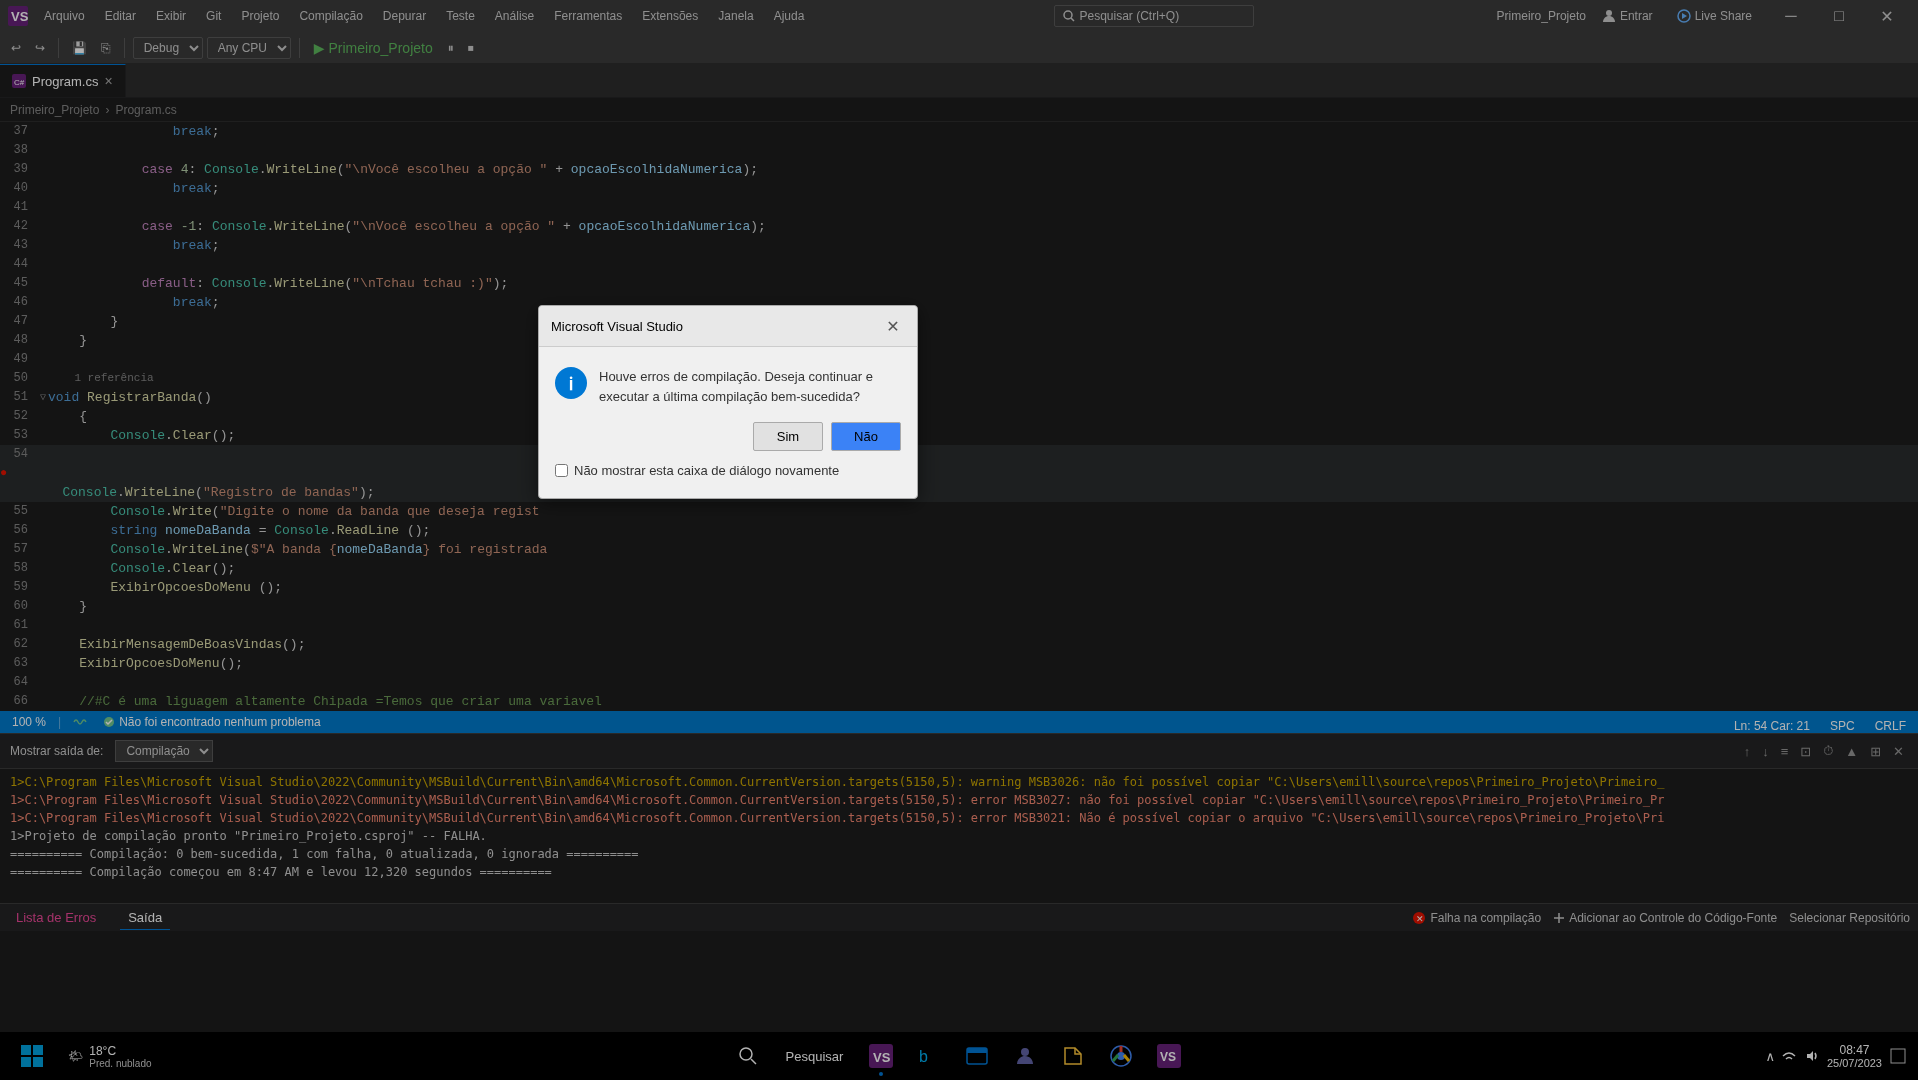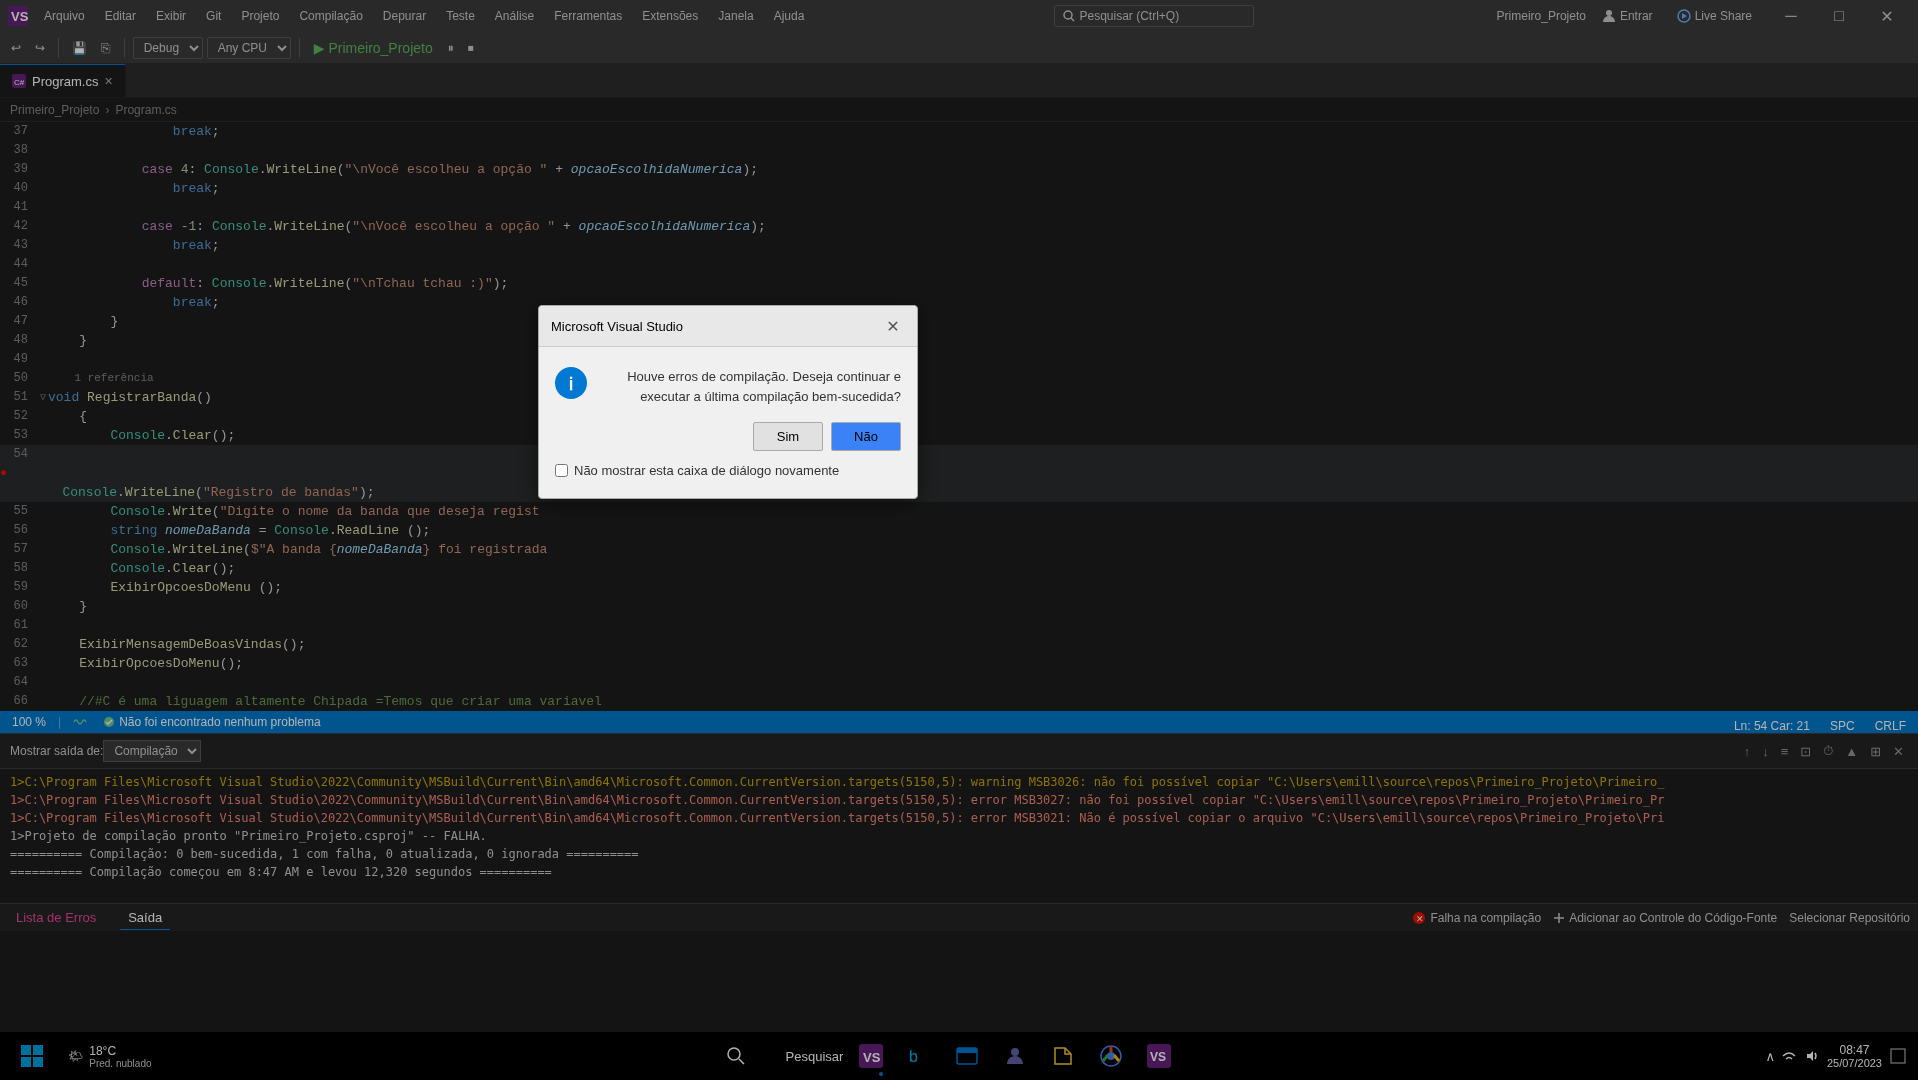--- a/index.html
+++ b/index.html
@@ -205,21 +205,21 @@
     }
     .line-content {
       flex: 1;
       white-space: pre;
       color: #d4d4d4;
     }
     .kw { color: #569cd6; }
     .kw2 { color: #c586c0; }
     .str { color: #ce9178; }
     .method { color: #dcdcaa; }
-    .var { color: #9cdcfe; font-style: italic; }
+    .var { color: #9cdcfe; }
     .comment { color: #6a9955; }
     .num { color: #b5cea8; }
     .type { color: #4ec9b0; }
 
     
     .status-bar {
       background: #007acc;
       height: 22px;
       display: flex;
       align-items: center;
@@ -312,20 +312,21 @@
       align-items: center;
       gap: 4px;
       flex: 1;
       justify-content: center;
     }
     .taskbar-item {
       width: 44px;
       height: 44px;
       display: flex;
       align-items: center;
+      justify-content: center;
       cursor: pointer;
       border-radius: 4px;
       position: relative;
     }
     .taskbar-item.active::after {
       content: '';
       position: absolute;
       bottom: 2px;
       left: 50%;
       transform: translateX(-50%);
@@ -414,21 +415,20 @@
       align-items: center;
       justify-content: center;
       font-size: 18px;
       font-weight: bold;
       flex-shrink: 0;
     }
     .dialog-text {
       font-size: 13px;
       line-height: 1.5;
       color: #333;
-      text-align: right;
     }
     .dialog-buttons {
       display: flex;
       justify-content: flex-end;
       gap: 8px;
       margin-top: 8px;
     }
     .dialog-btn {
       padding: 6px 20px;
       font-size: 13px;
@@ -773,21 +773,21 @@
       </span>
       <span class="status-item">
         <span>CRLF</span>
       </span>
     </div>
   </div>
 </div>
 
 <div class="output-panel">
   <div class="panel-header">
-    <div style="display:flex; gap:0; align-items:center; flex:1;">
+    <div style="display:flex; gap:12px; align-items:center; flex:1;">
       <span style="color:#cccccc; font-size:12px;">Mostrar saída de:</span>
       <select style="background:#3c3c3c; border:1px solid #5a5a5a; color:#cccccc; padding:2px 6px; font-size:12px;">
         <option>Compilação</option>
       </select>
     </div>
     <div style="display:flex; gap:4px; align-items:center;">
       <button class="panel-toolbar-btn">↑</button>
       <button class="panel-toolbar-btn">↓</button>
       <button class="panel-toolbar-btn">≡</button>
       <button class="panel-toolbar-btn">⊡</button>

